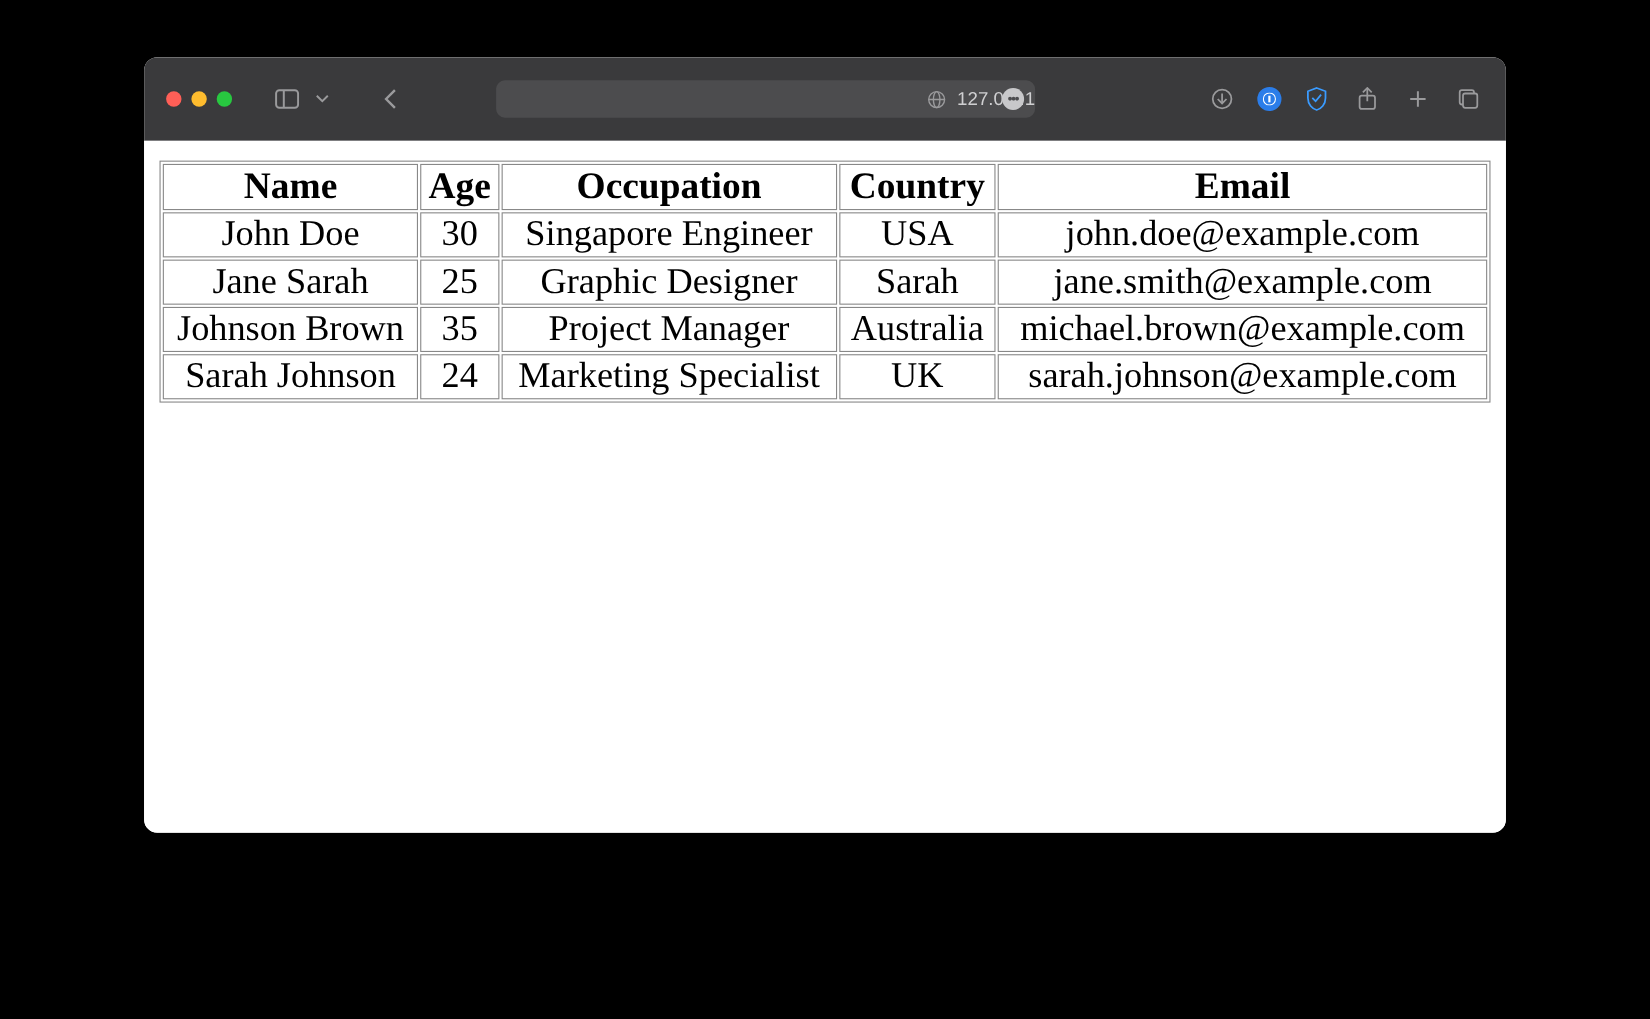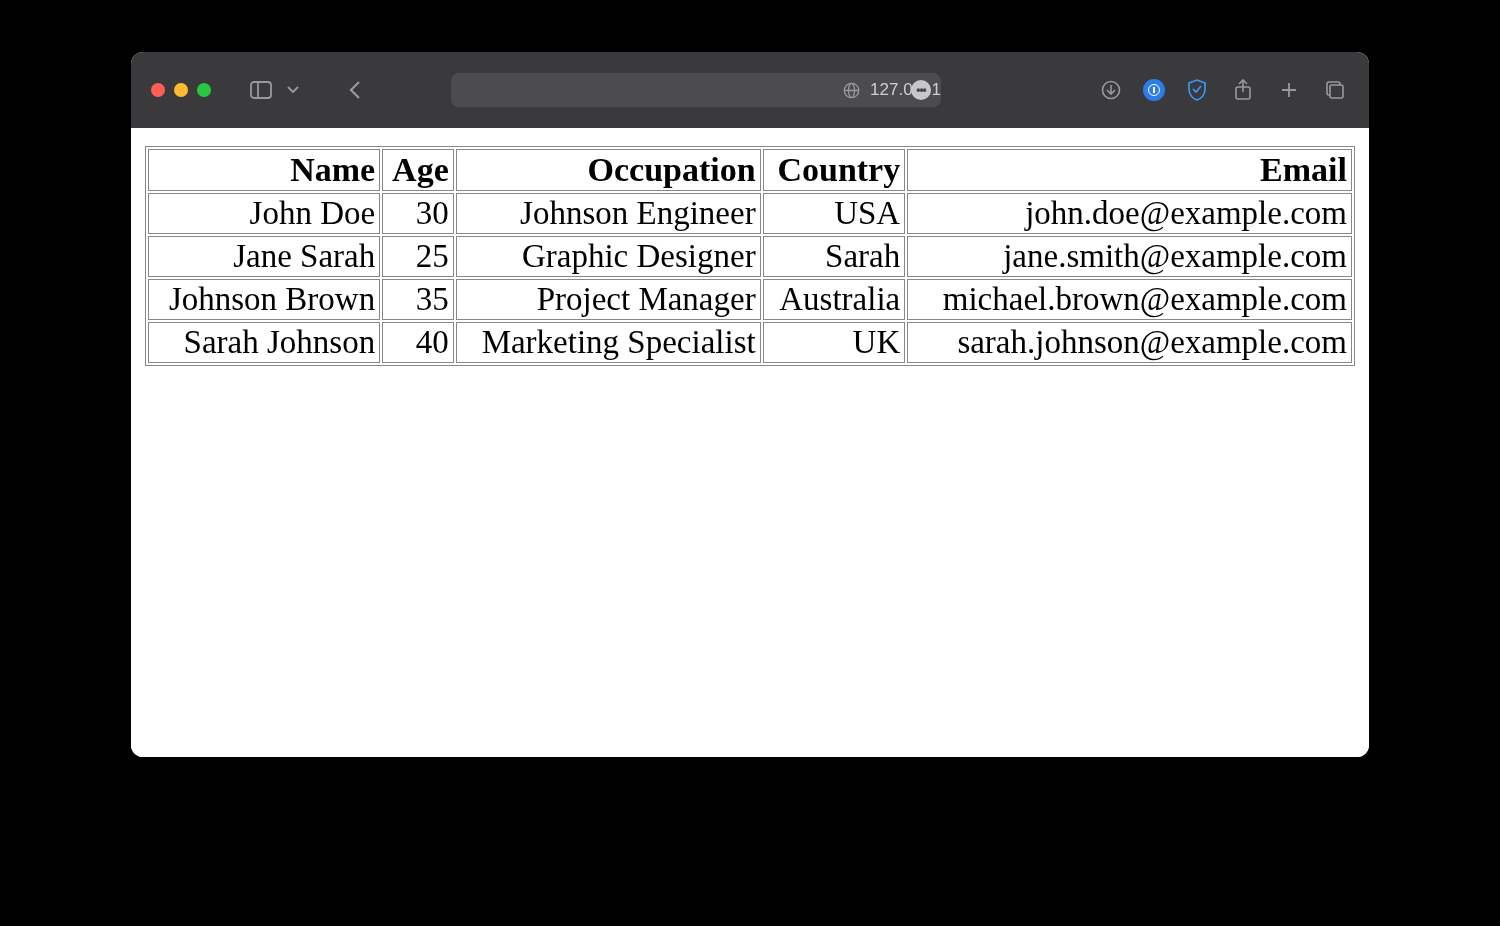--- a/index.html
+++ b/index.html
@@ -141,27 +141,27 @@
       border-collapse: separate;
       border-spacing: 2px;
       border: 1px solid #888;
       font-family: "Times New Roman", Times, serif;
     }
 
     table.data-table th,
     table.data-table td {
       border: 1px solid #888;
       padding: 1px 4px;
-      text-align: right;
+      text-align: center;
       background: #fff;
     }
 
     table.data-table th {
       font-weight: bold;
-      text-align: right;
+      text-align: center;
       font-size: 34px;
     }
 
     table.data-table td {
       font-size: 33px;
     }
 
     .chevron-down {
       font-size: 12px;
     }
@@ -262,41 +262,41 @@
           <th>Age</th>
           <th>Occupation</th>
           <th>Country</th>
           <th>Email</th>
         </tr>
       </thead>
       <tbody>
         <tr>
           <td>John Doe</td>
           <td>30</td>
-          <td>Johnson Engineer</td>
+          <td>Singapore Engineer</td>
           <td>USA</td>
           <td>john.doe@example.com</td>
         </tr>
         <tr>
           <td>Jane Sarah</td>
           <td>25</td>
           <td>Graphic Designer</td>
           <td>Sarah</td>
           <td>jane.smith@example.com</td>
         </tr>
         <tr>
           <td>Johnson Brown</td>
           <td>35</td>
           <td>Project Manager</td>
           <td>Australia</td>
           <td>michael.brown@example.com</td>
         </tr>
         <tr>
           <td>Sarah Johnson</td>
-          <td>40</td>
+          <td>24</td>
           <td>Marketing Specialist</td>
           <td>UK</td>
           <td>sarah.johnson@example.com</td>
         </tr>
       </tbody>
     </table>
   </div>
 
 </div>
 

